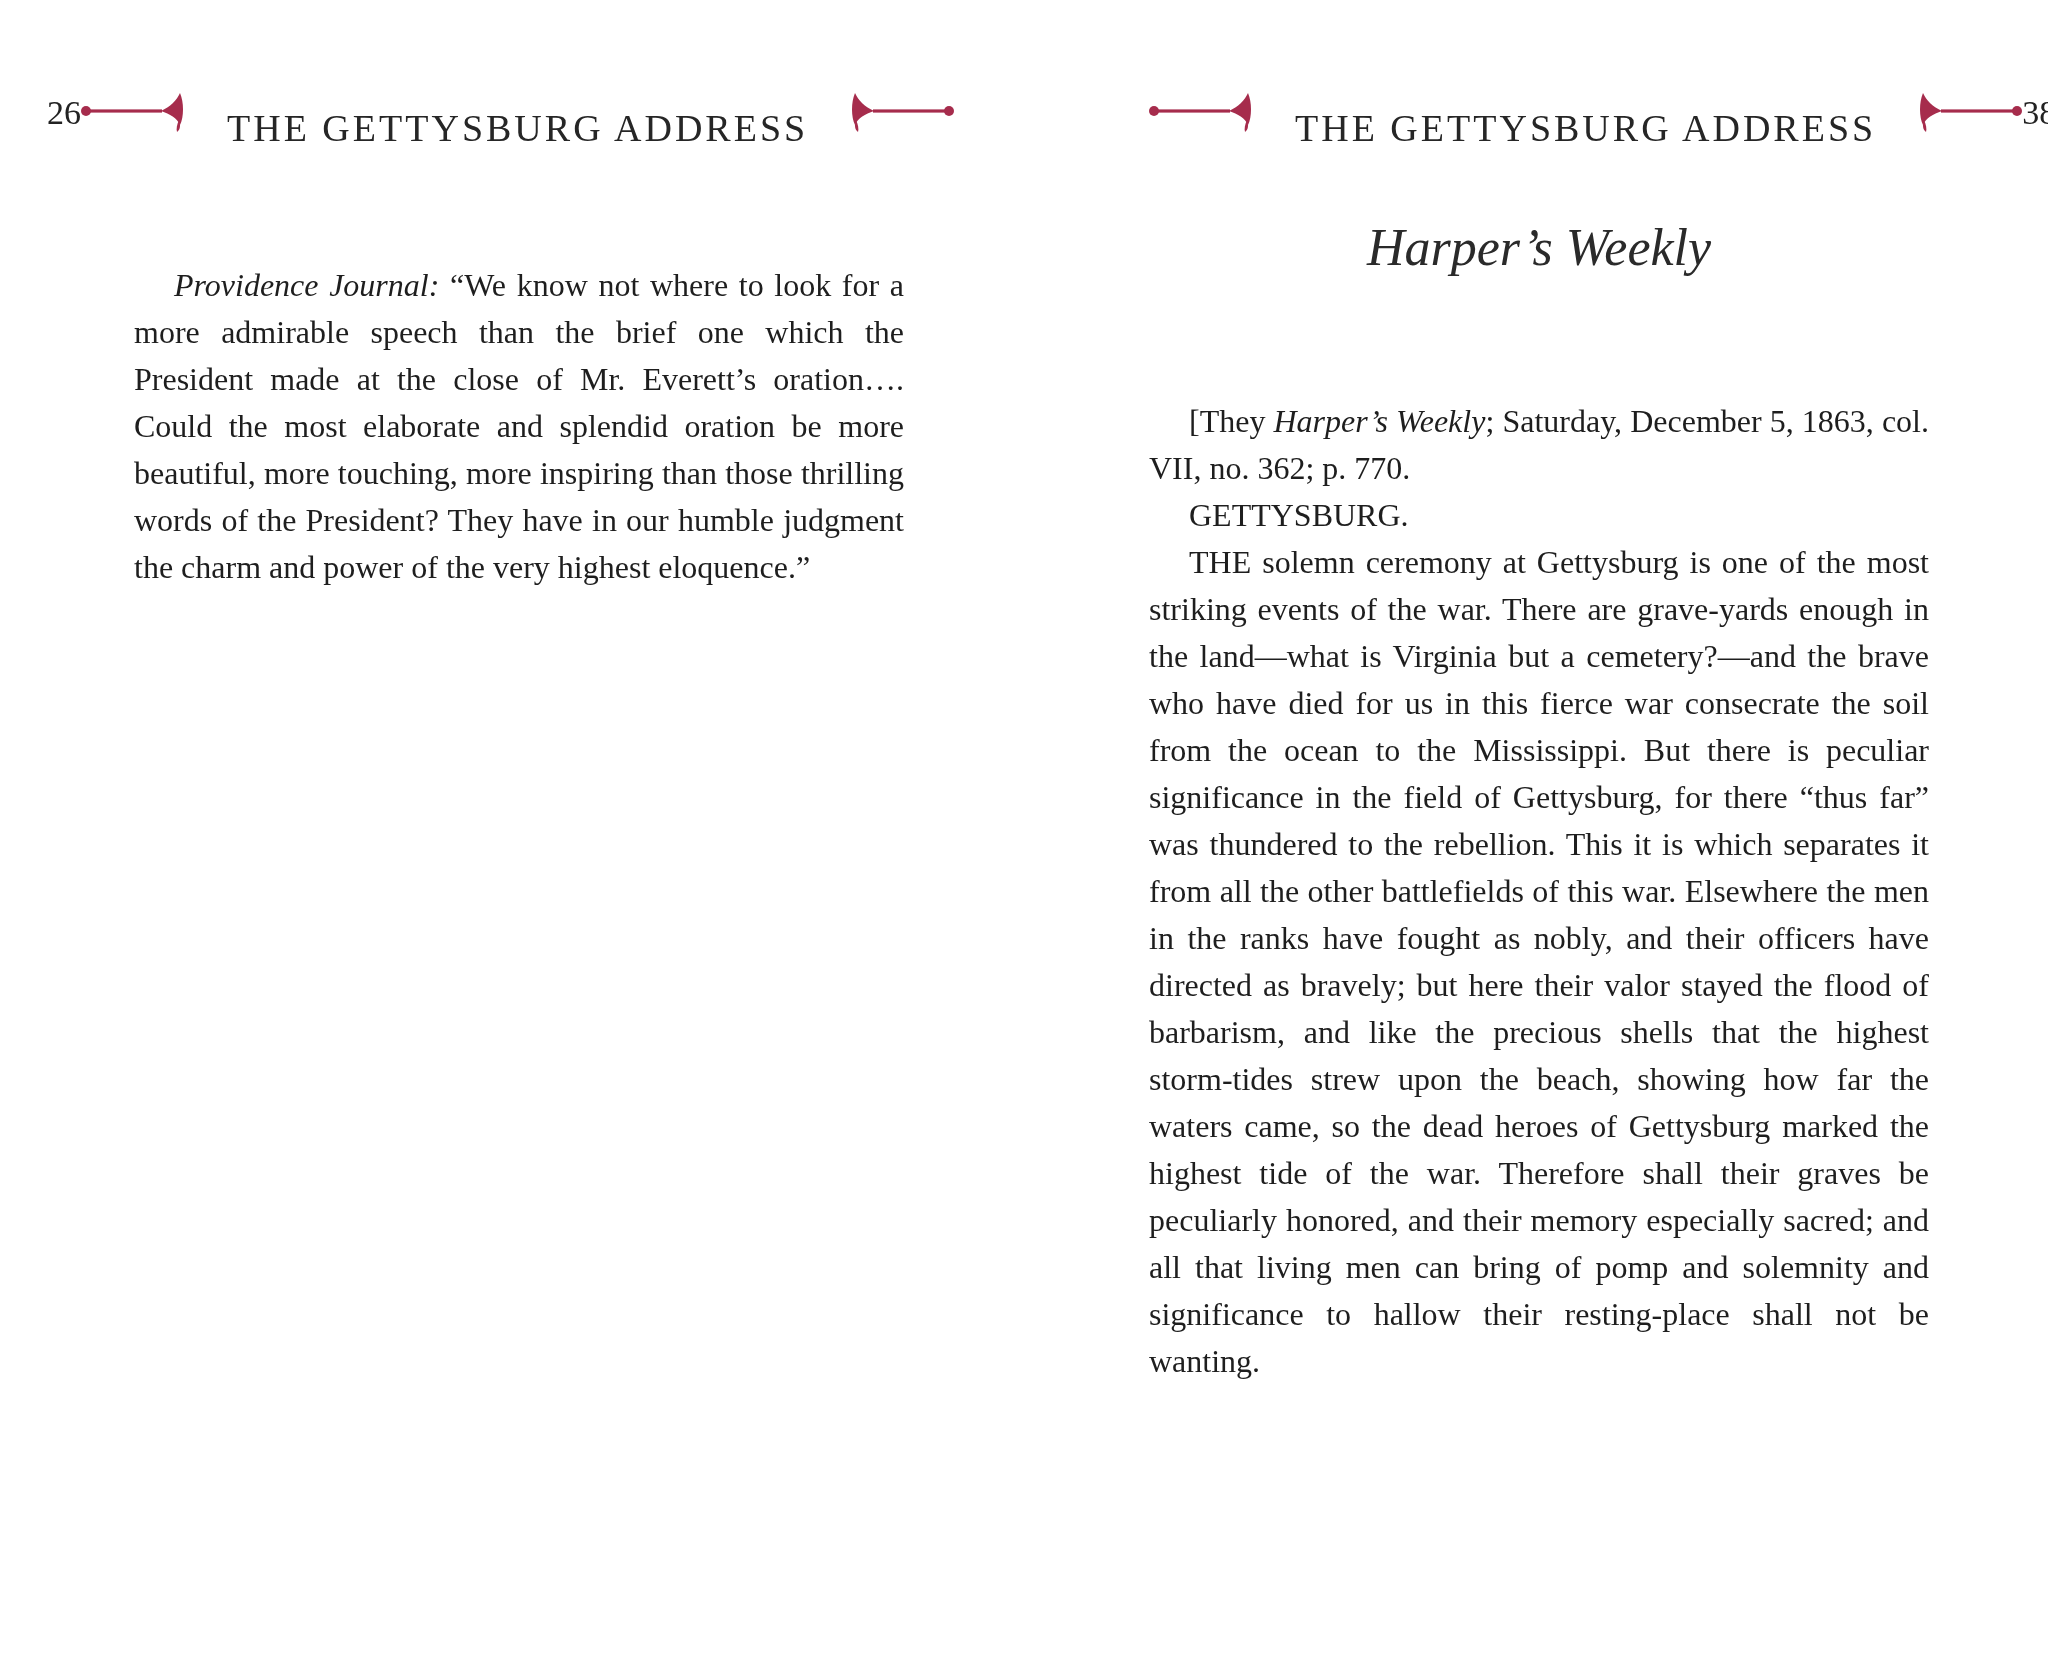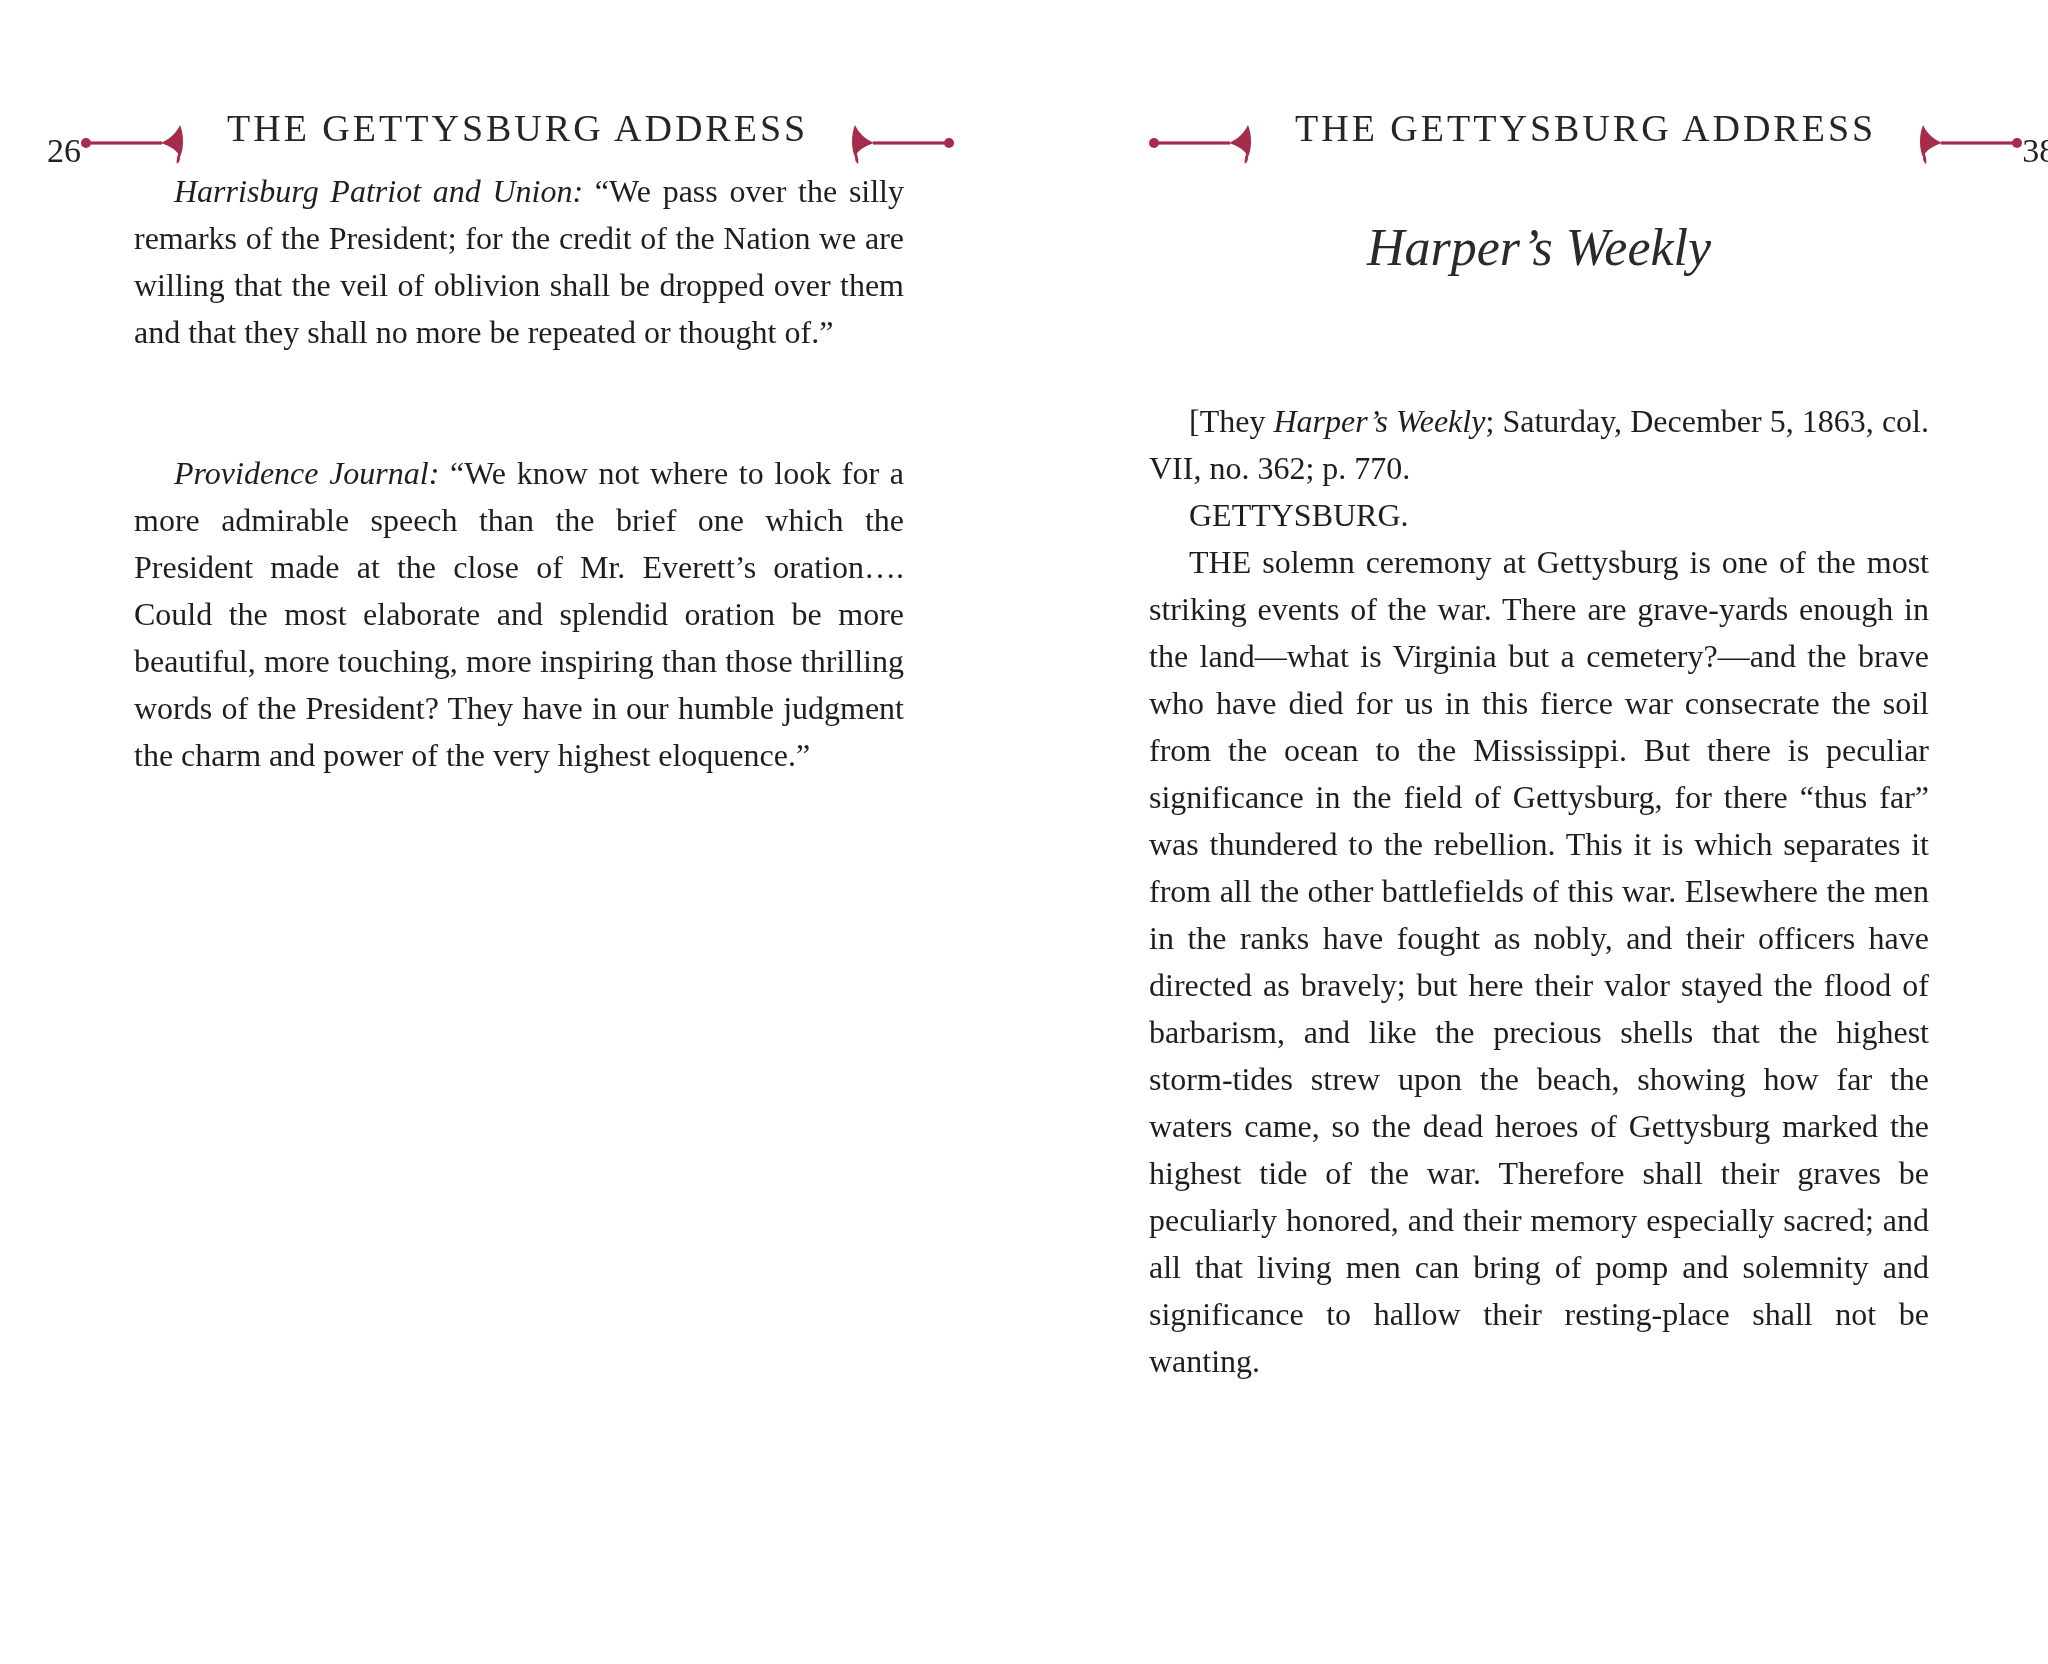--- a/index.html
+++ b/index.html
@@ -17,21 +17,21 @@
   .page.right{left:1149px;width:852px;}
 
   .page-header{
     position:absolute;top:92px;left:0;right:0;height:46px;
     display:grid;grid-template-columns:1fr auto 1fr;align-items:center;
   }
   .running-title{
     margin:14px;font-size:38px;font-weight:normal;
     letter-spacing:3px;color:#262626;white-space:nowrap;
   }
-  .hdr-side{display:flex;align-items:flex-end;height:100%;font-family:Liberation Serif, serif;}
+  .hdr-side{display:flex;align-items:flex-start;height:100%;font-family:Liberation Serif, serif;}
   .hdr-side.a{justify-content:space-between;padding-right:28px;}
   .hdr-side.b{justify-content:flex-start;padding-left:28px;}
   .page.right .hdr-side.a{justify-content:flex-end;}
   .page.right .hdr-side.b{justify-content:space-between;}
   .page-num{font-size:34px;color:#222;line-height:1;transform:translateY(4px);}
   .ornament{display:inline-flex;align-items:center;}
   .ornament svg{display:block;}
   .ornament.mirrored svg{transform:scaleX(-1);}
 
   .body-text{position:absolute;font-size:32px;line-height:47px;text-align:justify;}
@@ -72,21 +72,20 @@
             <circle cx="5" cy="19" r="5" fill="#a62c4c"></circle>
             <rect x="8" y="17.4" width="73" height="3.2" fill="#a62c4c"></rect>
             <path d="M80,19 C89,15 96,8 99,1 C103,10 103,25 99,33 C96,26 89,22 80,19 Z" fill="#a62c4c"></path>
             <path d="M98,28 C100,33 99,38 96,40 C95,37 96,32 98,28 Z" fill="#a62c4c"></path>
           </svg>
         </span>
       </div>
     </header>
 
     <div class="body-text left-body">
-      <p class="para"><i>Harrisburg Patriot and Union:</i><span> “We pass over the silly remarks of the President; for the credit of the Nation we are willing that the veil of oblivion shall be dropped over them and that they shall no more be repeated or thought of.”</span></p>
       <p class="para spaced"><i>Providence Journal:</i><span> “We know not where to look for a more admirable speech than the brief one which the President made at the close of Mr. Everett’s oration…. Could the most elaborate and splendid oration be more beautiful, more touching, more inspiring than those thrilling words of the President? They have in our humble judgment the charm and power of the very highest eloquence.”</span></p>
     </div>
   </section>
 
   <section class="page right">
     <header class="page-header">
       <div class="hdr-side a">
         <span class="ornament">
           <svg width="104" height="40" viewBox="0 0 104 40" xmlns="http://www.w3.org/2000/svg">
             <circle cx="5" cy="19" r="5" fill="#a62c4c"></circle>

